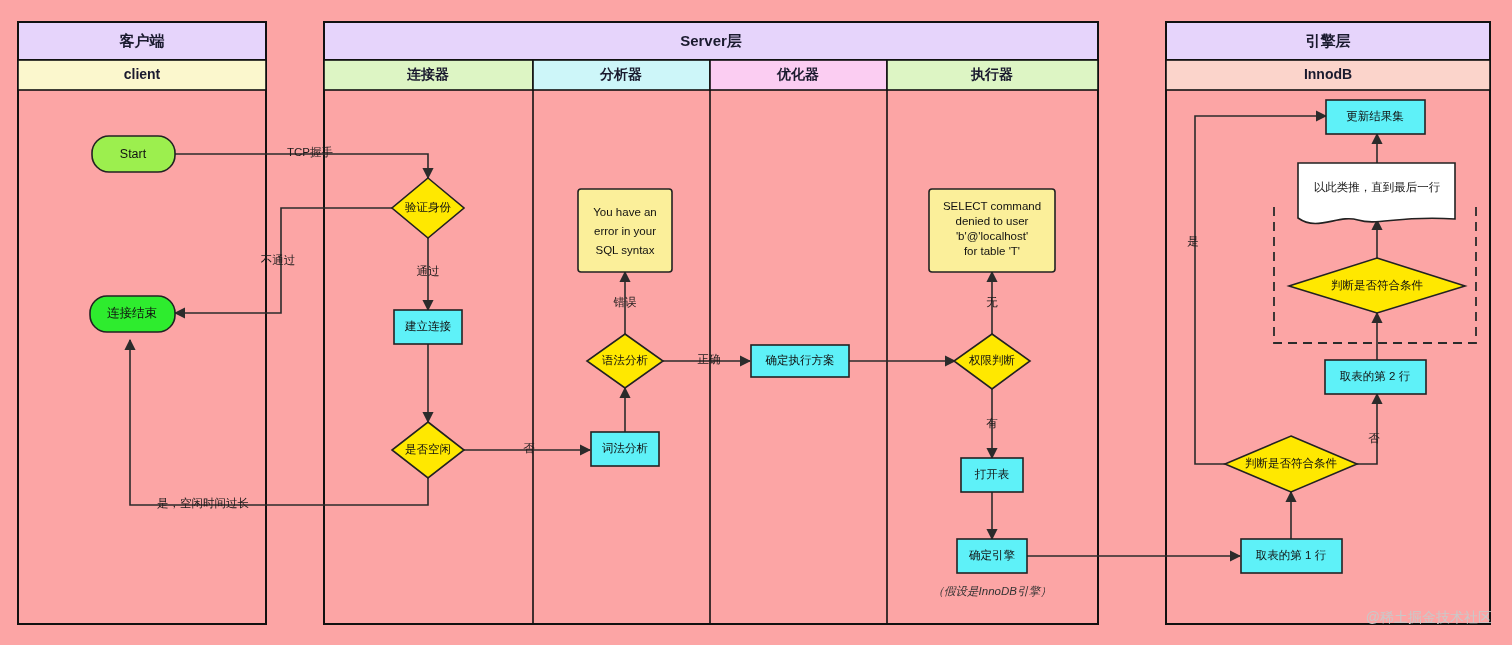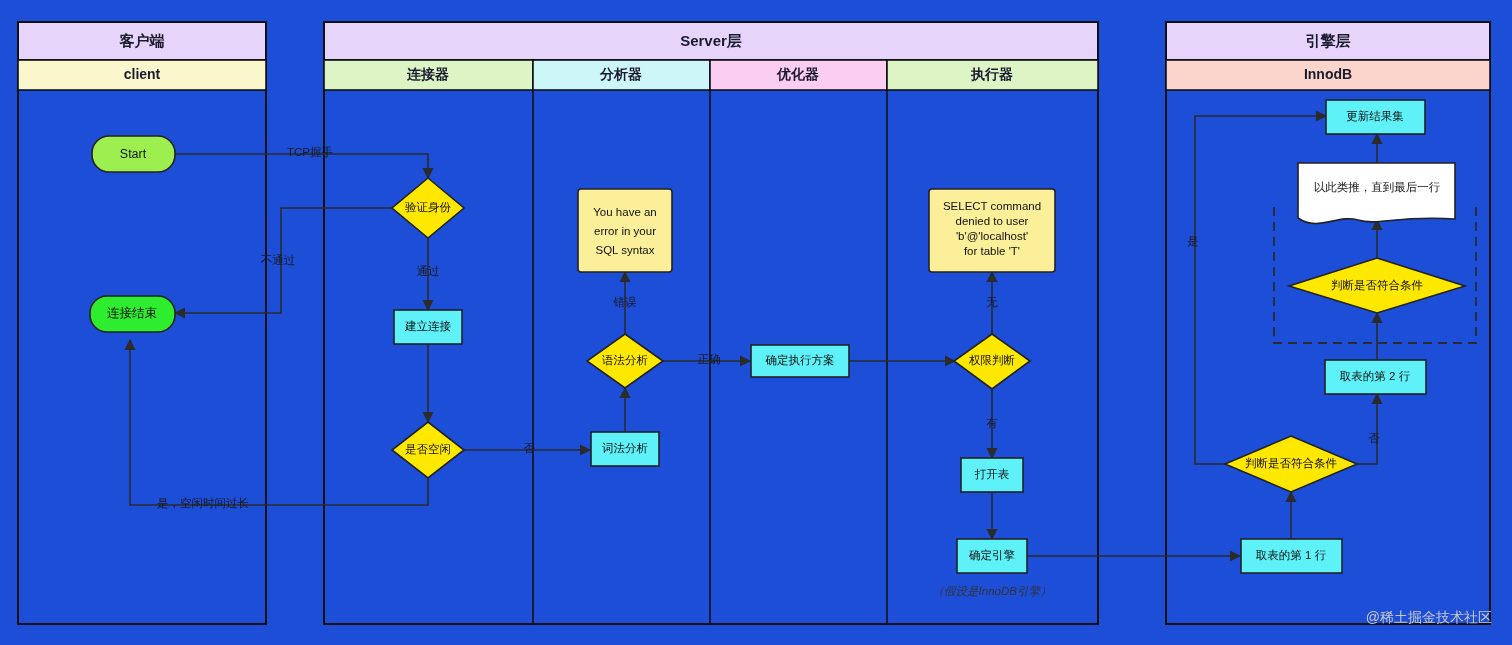--- a/index.html
+++ b/index.html
@@ -6,21 +6,21 @@
   html, body {
     margin: 0;
     padding: 0;
     background: #ffffff;
     font-family: "Liberation Sans", "DejaVu Sans", sans-serif;
   }
   #stage {
     position: relative;
     width: 1512px;
     height: 645px;
-    background: #1d4ed8;
+    background: #fca5a5;
     overflow: hidden;
   }
   svg#canvas {
     position: absolute;
     left: 0; top: 0;
     width: 1512px;
     height: 645px;
   }
   .swim-title, .swim-sub {
     font-weight: bold;

